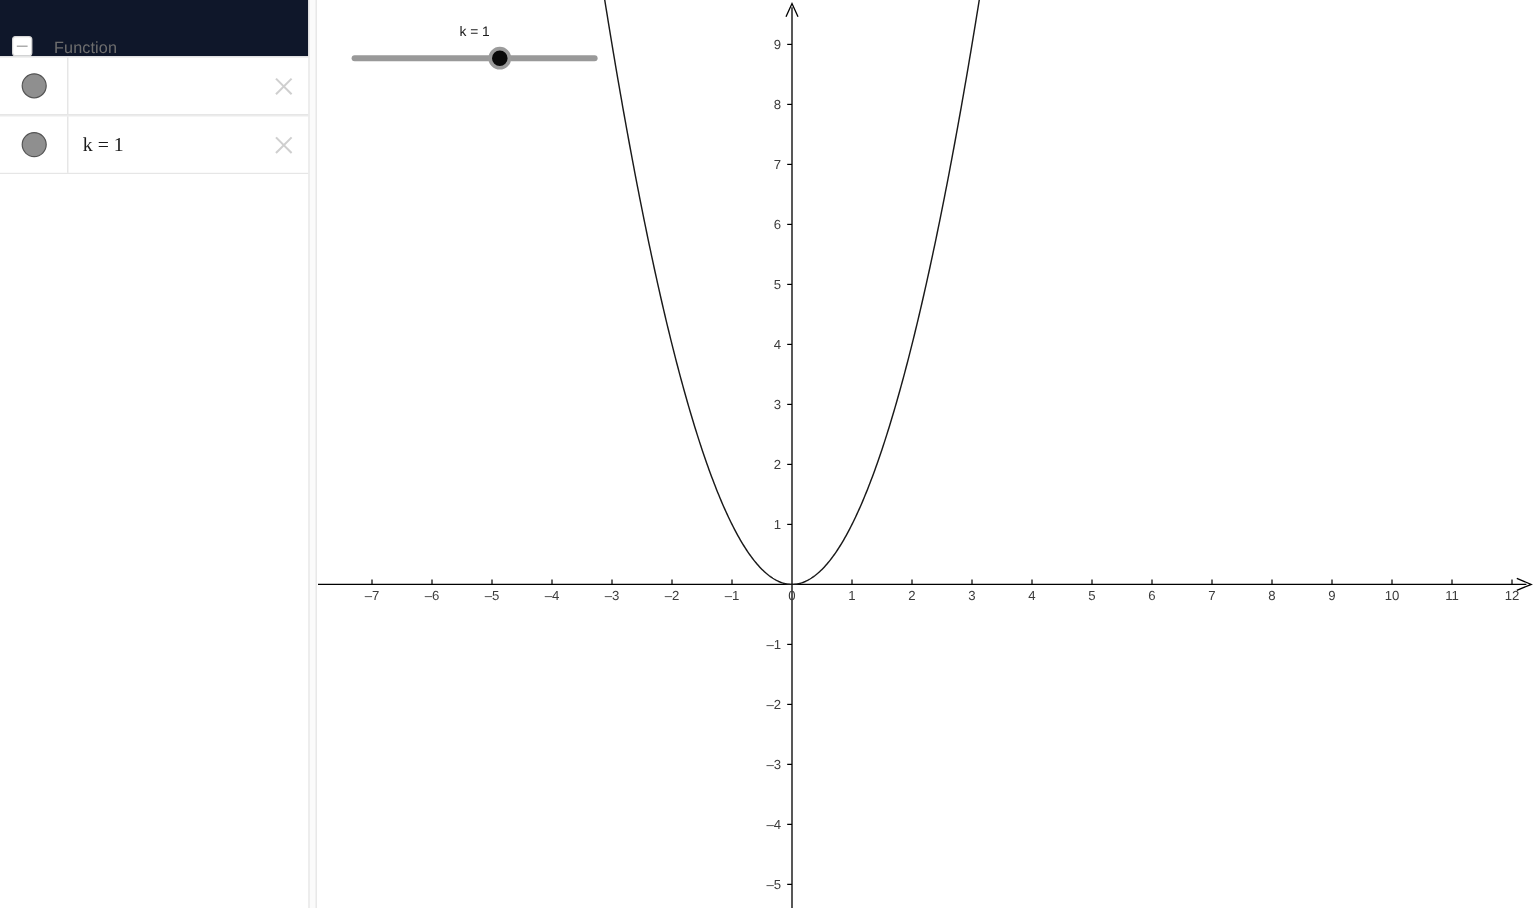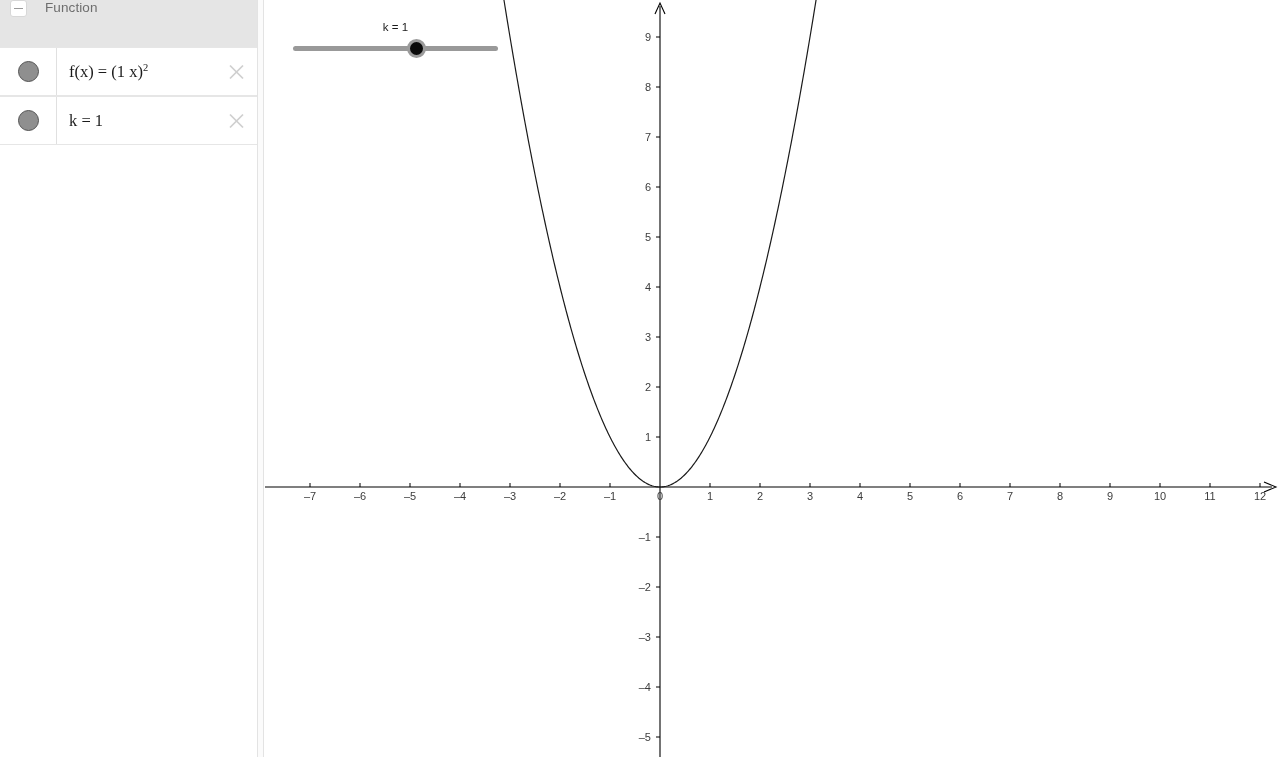--- a/index.html
+++ b/index.html
@@ -27,22 +27,22 @@
     width: 257px;
     height: 757px;
     background: #ffffff;
     box-sizing: border-box;
   }
 
   .av-group-header {
     position: relative;
     height: 47px;
     display: flex;
-    align-items: flex-start;
-    background: #e5e5e5;
+    align-items: flex-end;
+    background: #0f172a;
   }
 
   .collapse-btn {
     width: 17px;
     height: 17px;
     margin-left: 10px;
     border: 1px solid #d8d8d8;
     border-radius: 3px;
     box-sizing: border-box;
     position: relative;
@@ -205,23 +205,20 @@
   <div id="sidebar">
 
     <div class="av-group-header">
       <div class="collapse-btn"></div>
       <div class="av-group-title">Function</div>
     </div>
 
     <div class="av-row">
       <div class="av-marble-cell">
         <div class="av-marble"></div>
-      </div>
-      <div class="av-content-cell">
-        <div class="av-expr"><span>f(x) = (1 x)</span><sup>2</sup></div>
       </div>
       <div class="av-close">
         <svg width="21" height="21" viewBox="0 0 21 21" aria-hidden="true">
           <line x1="4" y1="4" x2="17" y2="17" stroke="#cfcfcf" stroke-width="1.7"></line>
           <line x1="17" y1="4" x2="4" y2="17" stroke="#cfcfcf" stroke-width="1.7"></line>
         </svg>
       </div>
     </div>
 
 

